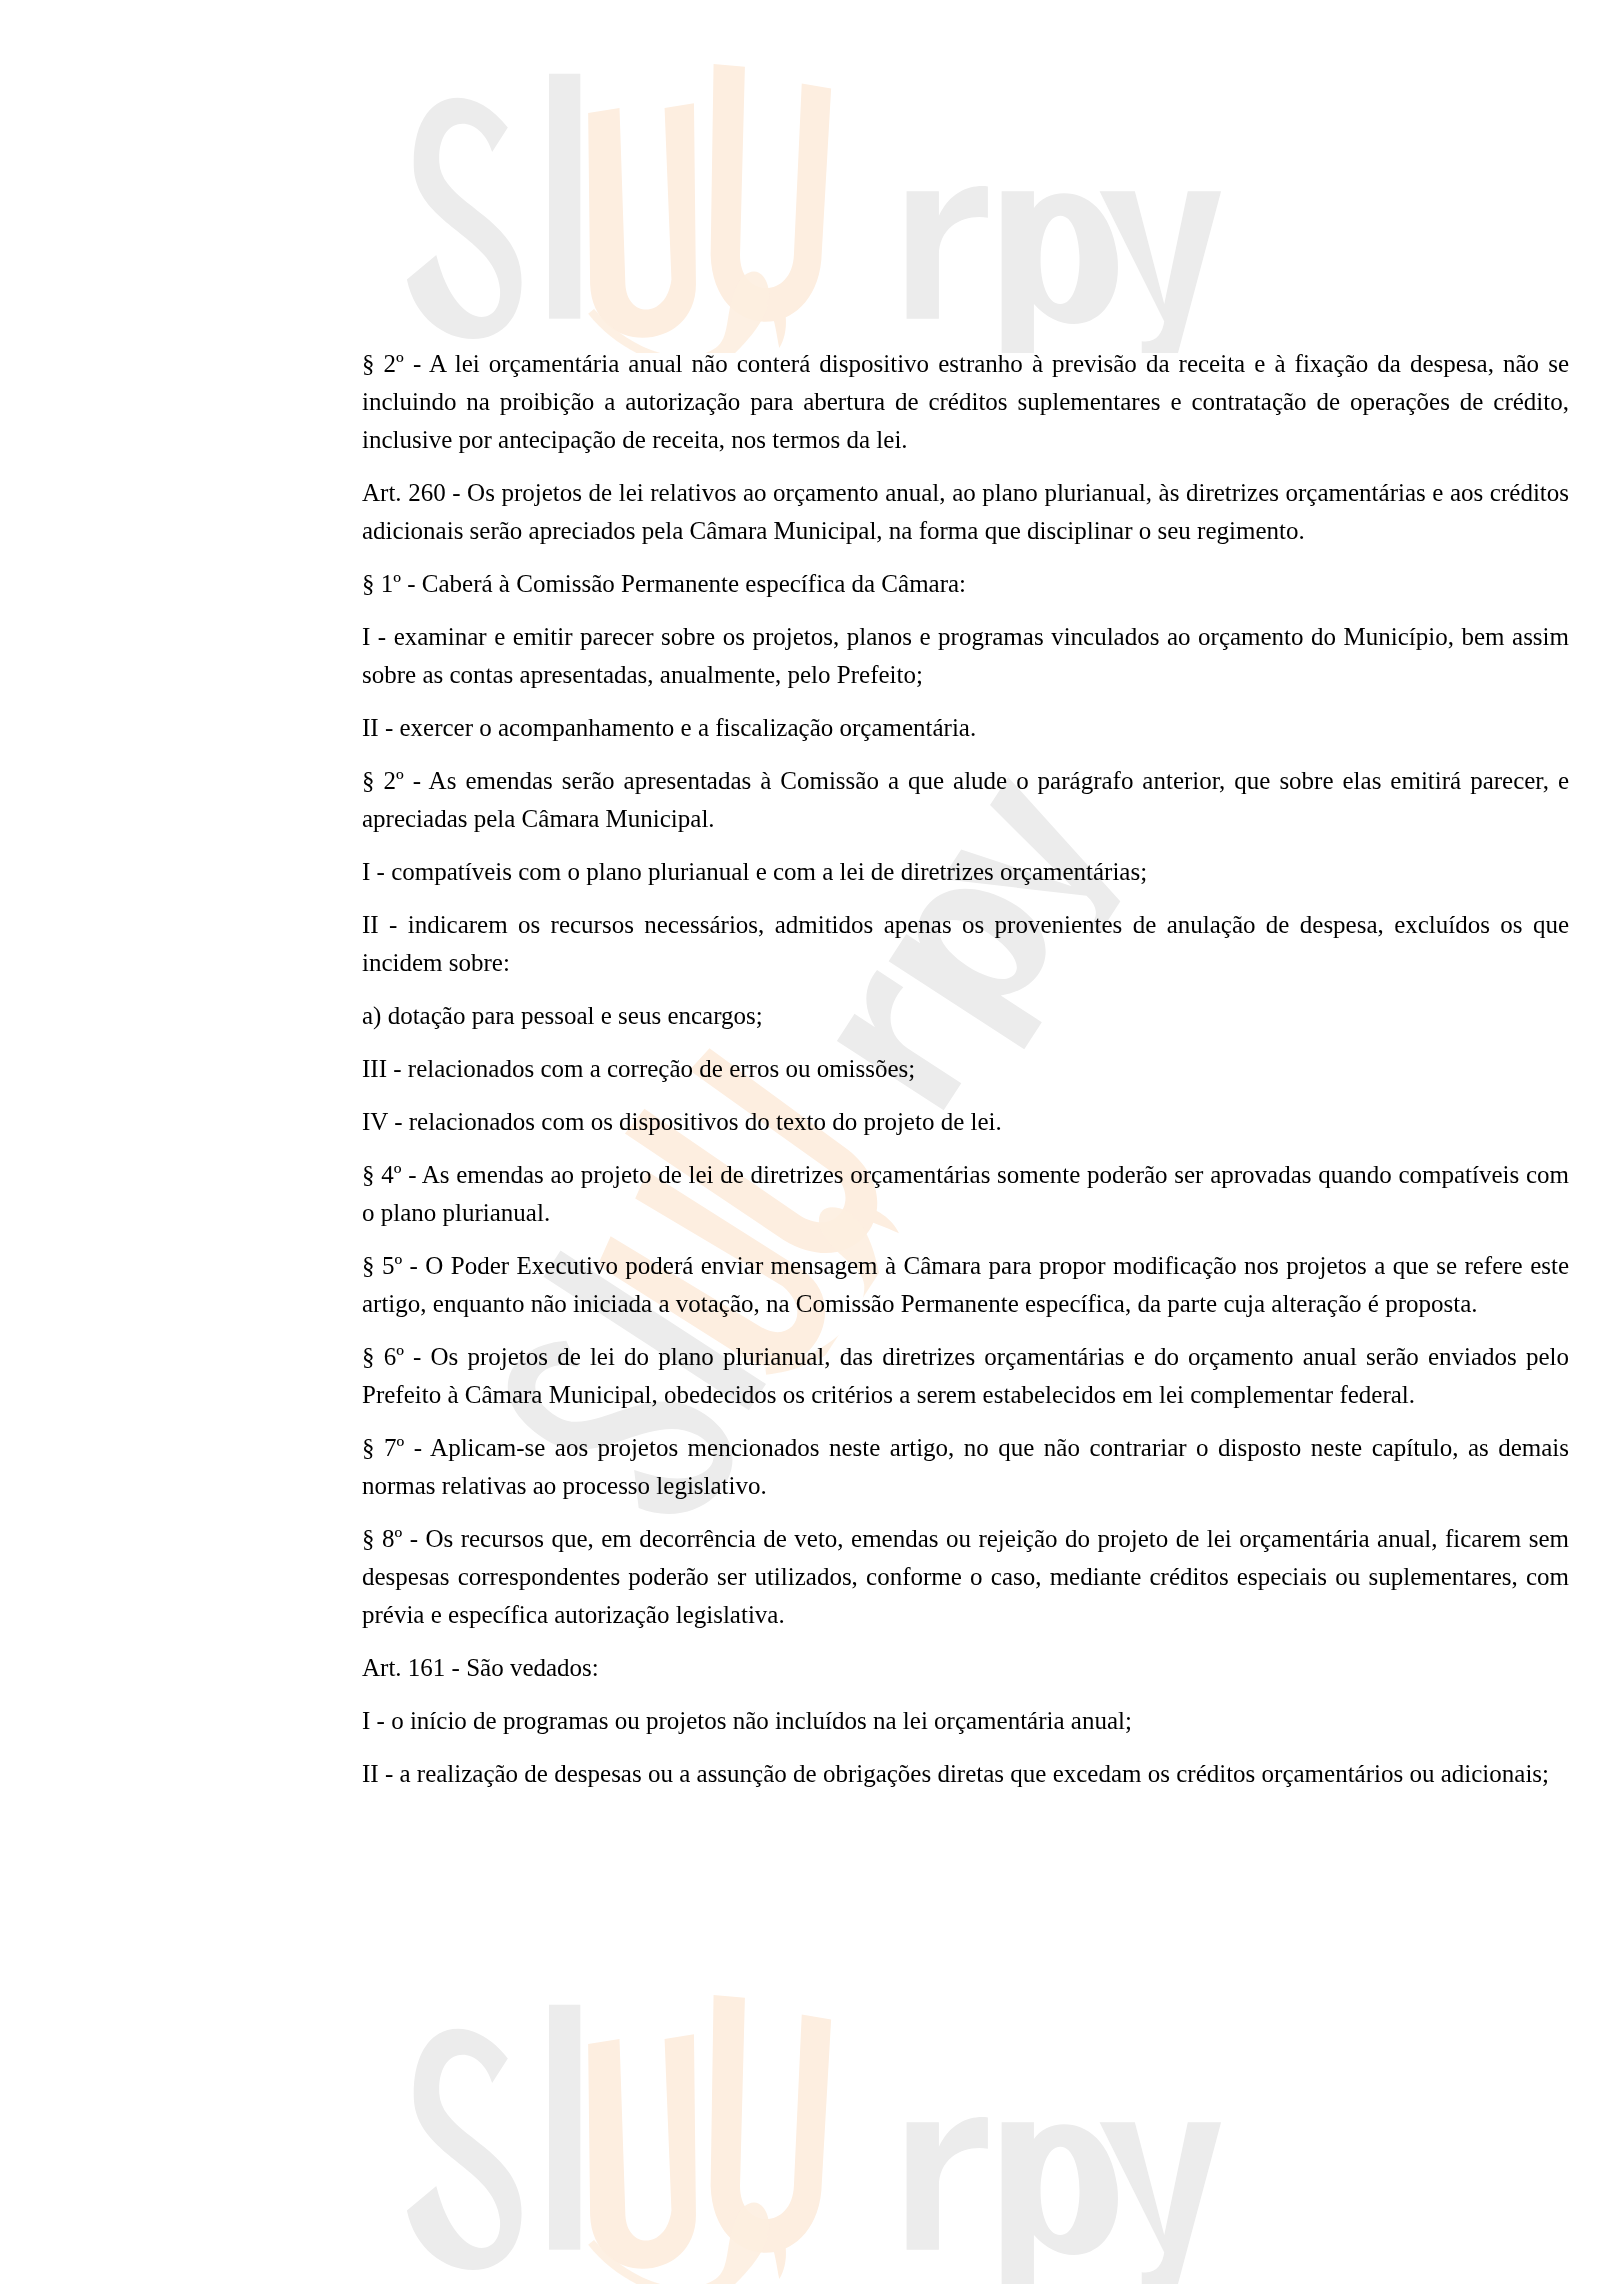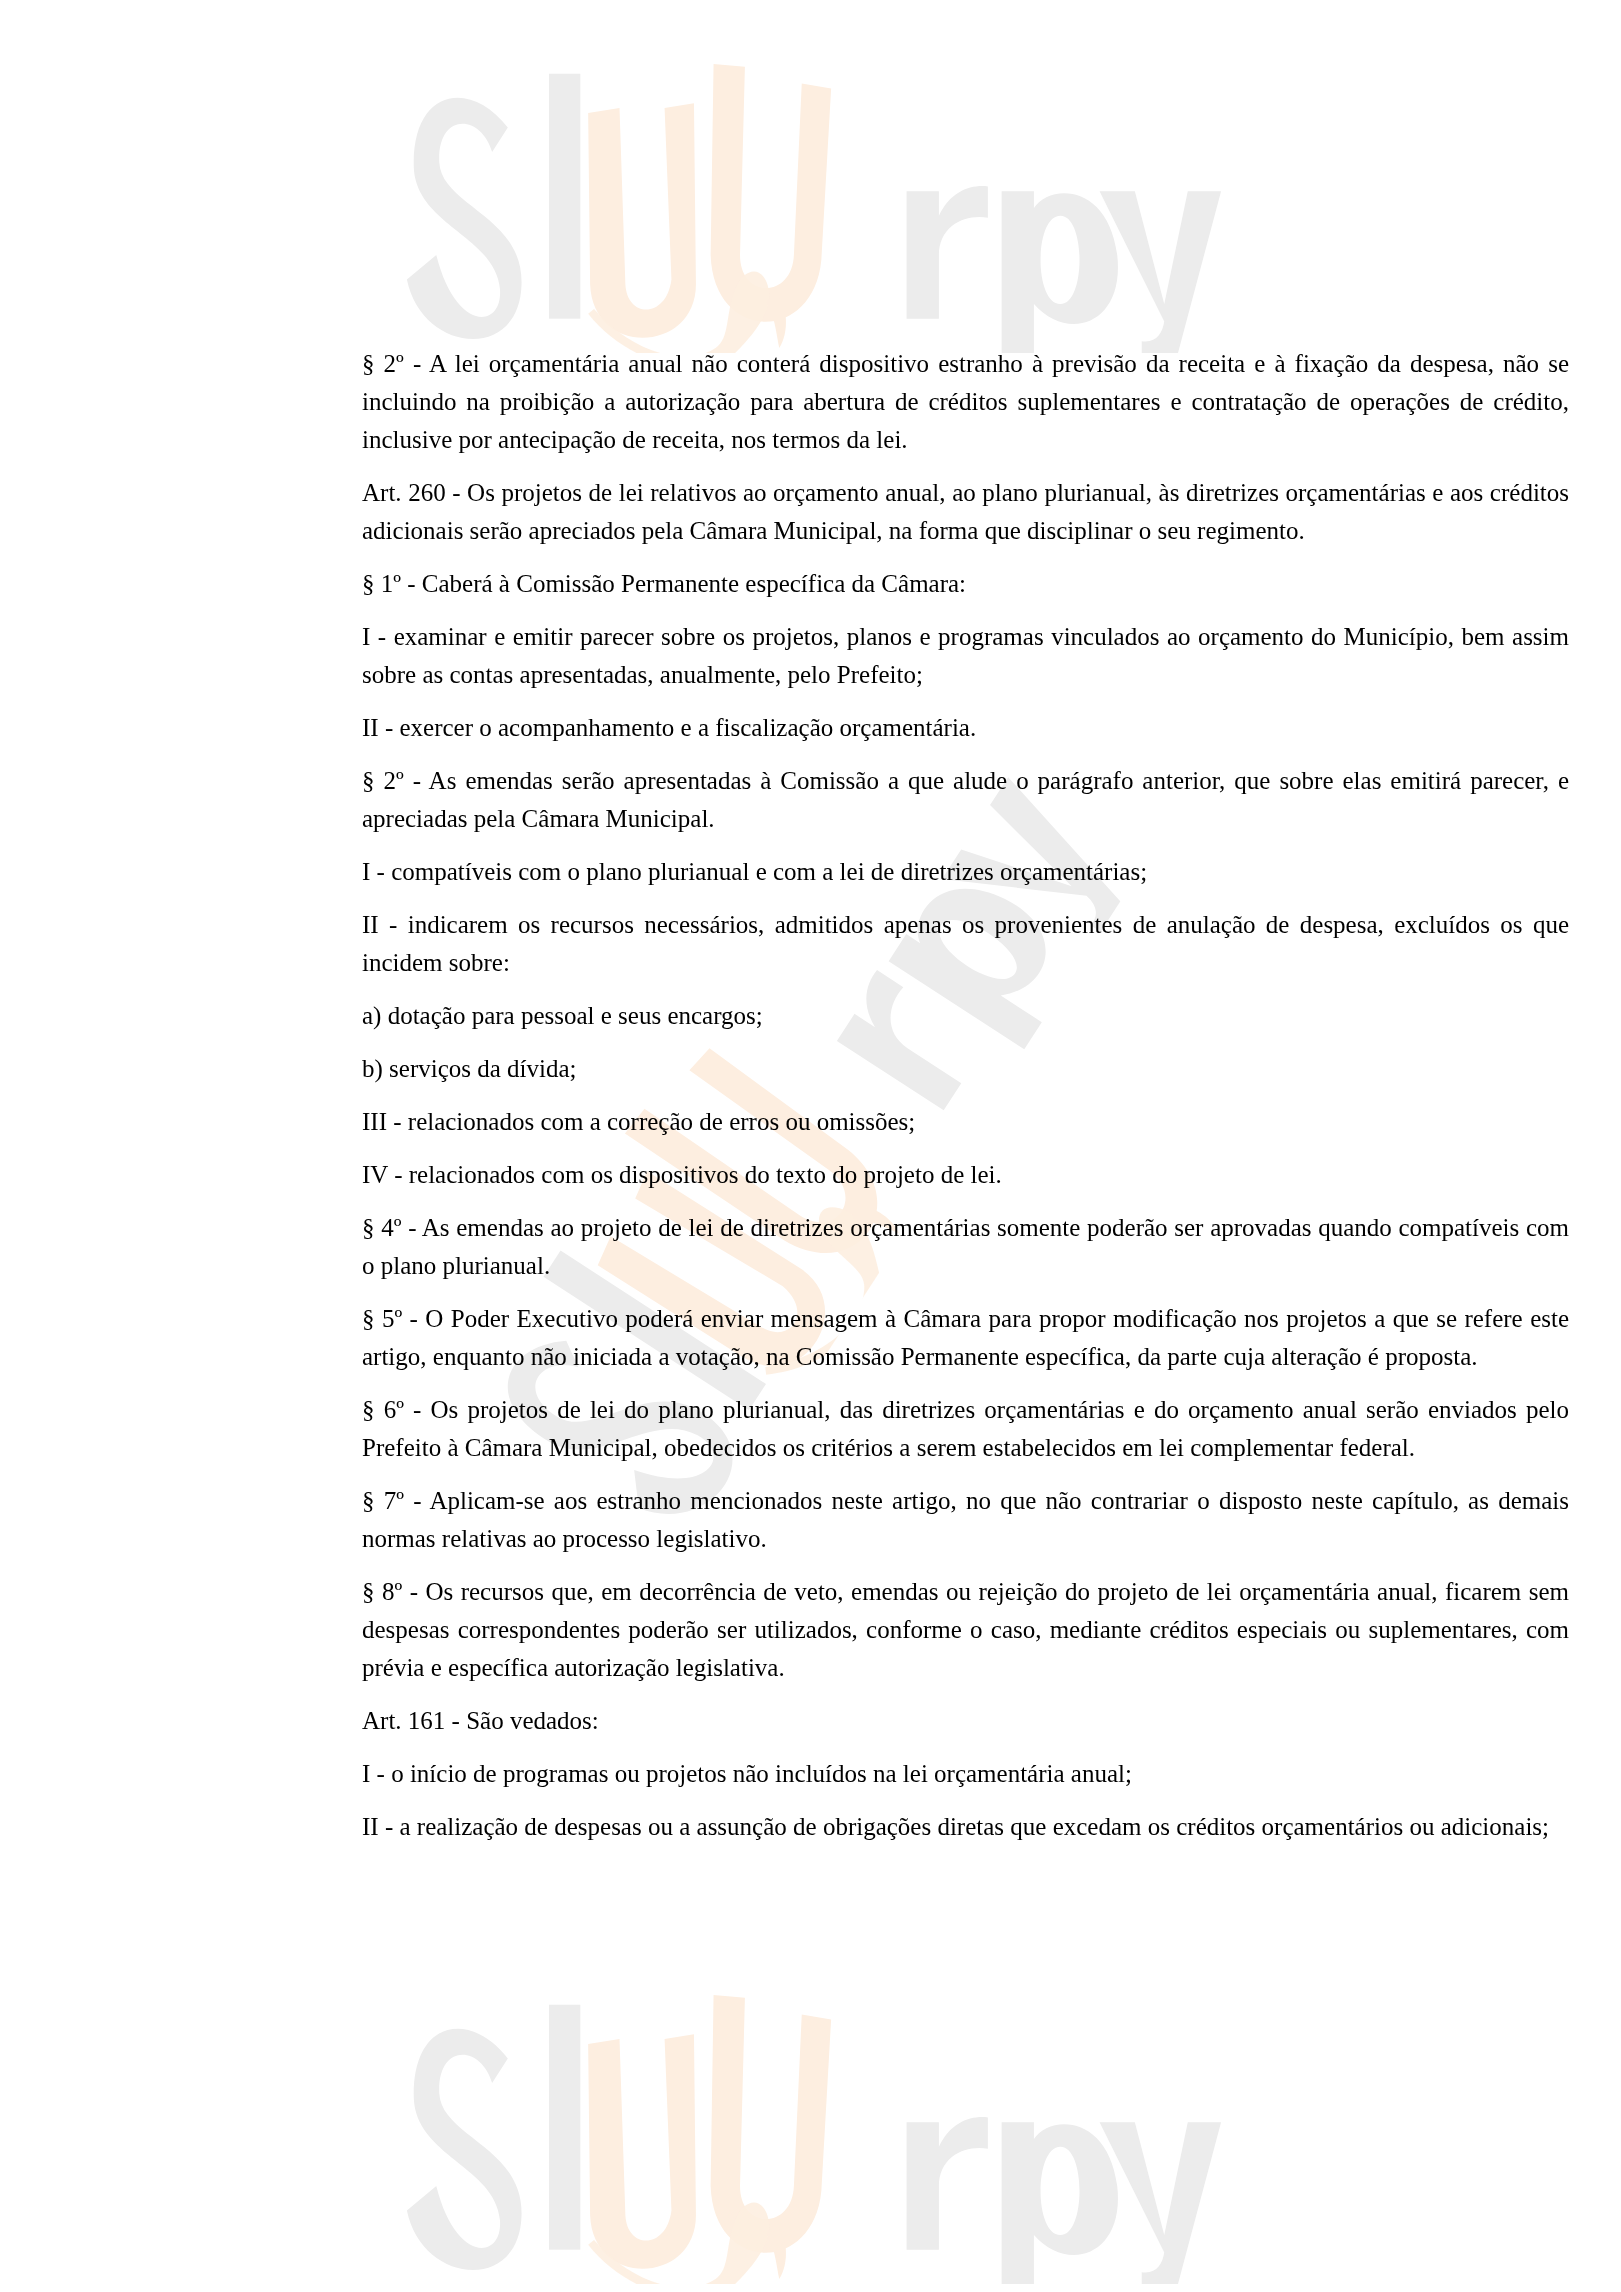--- a/index.html
+++ b/index.html
@@ -101,25 +101,24 @@
 <main class="page">
   <p>§ 2º - A lei orçamentária anual não conterá dispositivo estranho à previsão da receita e à fixação da despesa, não se incluindo na proibição a autorização para abertura de créditos suplementares e contratação de operações de crédito, inclusive por antecipação de receita, nos termos da lei.</p>
   <p>Art. 260 - Os projetos de lei relativos ao orçamento anual, ao plano plurianual, às diretrizes orçamentárias e aos créditos adicionais serão apreciados pela Câmara Municipal, na forma que disciplinar o seu regimento.</p>
   <p>§ 1º - Caberá à Comissão Permanente específica da Câmara:</p>
   <p>I - examinar e emitir parecer sobre os projetos, planos e programas vinculados ao orçamento do Município, bem assim sobre as contas apresentadas, anualmente, pelo Prefeito;</p>
   <p>II - exercer o acompanhamento e a fiscalização orçamentária.</p>
   <p>§ 2º - As emendas serão apresentadas à Comissão a que alude o parágrafo anterior, que sobre elas emitirá parecer, e apreciadas pela Câmara Municipal.</p>
   <p>I - compatíveis com o plano plurianual e com a lei de diretrizes orçamentárias;</p>
   <p>II - indicarem os recursos necessários, admitidos apenas os provenientes de anulação de despesa, excluídos os que incidem sobre:</p>
   <p>a) dotação para pessoal e seus encargos;</p>
-  <p>b) serviços da dívida;</p>
   <p>III - relacionados com a correção de erros ou omissões;</p>
   <p>IV - relacionados com os dispositivos do texto do projeto de lei.</p>
   <p>§ 4º - As emendas ao projeto de lei de diretrizes orçamentárias somente poderão ser aprovadas quando compatíveis com o plano plurianual.</p>
   <p>§ 5º - O Poder Executivo poderá enviar mensagem à Câmara para propor modificação nos projetos a que se refere este artigo, enquanto não iniciada a votação, na Comissão Permanente específica, da parte cuja alteração é proposta.</p>
   <p>§ 6º - Os projetos de lei do plano plurianual, das diretrizes orçamentárias e do orçamento anual serão enviados pelo Prefeito à Câmara Municipal, obedecidos os critérios a serem estabelecidos em lei complementar federal.</p>
-  <p>§ 7º - Aplicam-se aos estranho mencionados neste artigo, no que não contrariar o disposto neste capítulo, as demais normas relativas ao processo legislativo.</p>
+  <p>§ 7º - Aplicam-se aos projetos mencionados neste artigo, no que não contrariar o disposto neste capítulo, as demais normas relativas ao processo legislativo.</p>
   <p>§ 8º - Os recursos que, em decorrência de veto, emendas ou rejeição do projeto de lei orçamentária anual, ficarem sem despesas correspondentes poderão ser utilizados, conforme o caso, mediante créditos especiais ou suplementares, com prévia e específica autorização legislativa.</p>
   <p>Art. 161 - São vedados:</p>
   <p>I - o início de programas ou projetos não incluídos na lei orçamentária anual;</p>
   <p>II - a realização de despesas ou a assunção de obrigações diretas que excedam os créditos orçamentários ou adicionais;</p>
 </main>
 
 
 </body></html>

